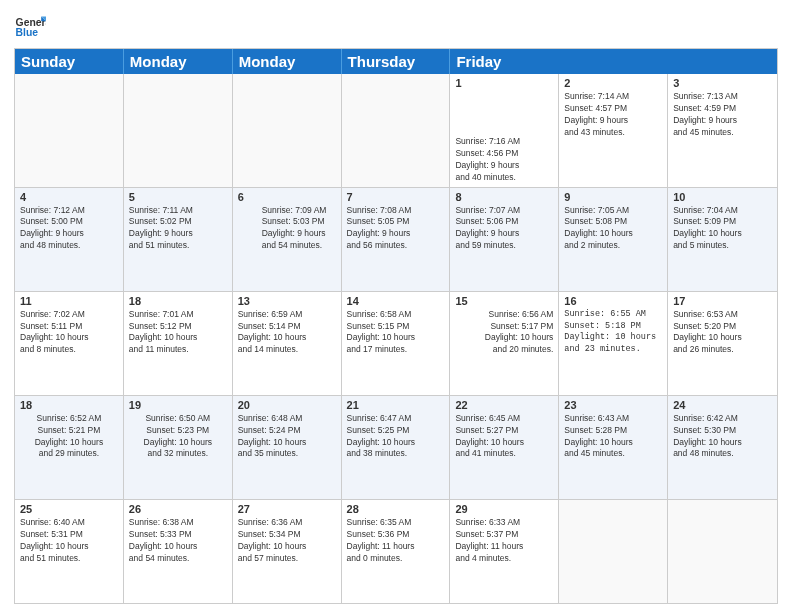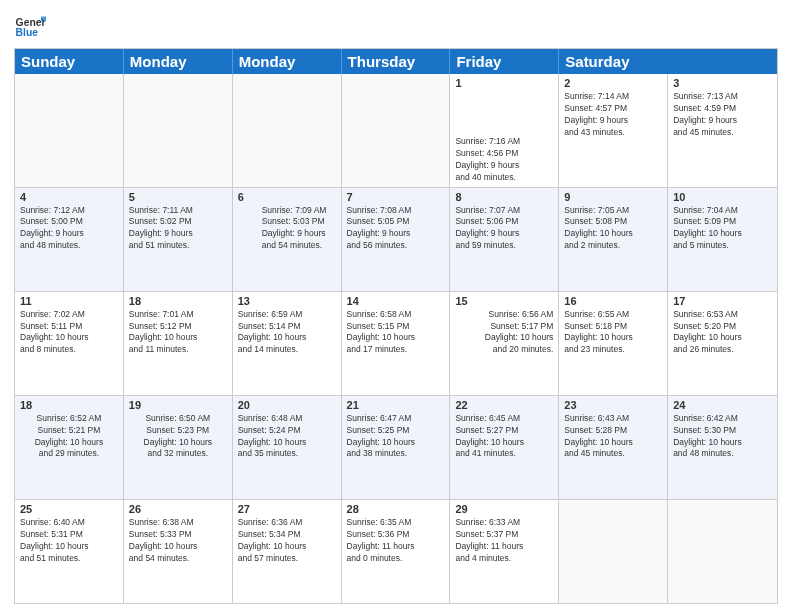--- a/index.html
+++ b/index.html
@@ -139,21 +139,20 @@
       <div class="subtitle"></div>
     </div>
   </div>
   <div class="calendar">
     <div class="day-headers">
     <div class="day-header">Sunday</div>
         <div class="day-header">Monday</div>
         <div class="day-header">Monday</div>
         <div class="day-header">Thursday</div>
         <div class="day-header">Friday</div>
-        <div class="day-header">Saturday</div>
       </div>
     <div class="calendar-body">
     <div class="week-row">
           <div class="day-cell empty"></div>
           <div class="day-cell empty"></div>
           <div class="day-cell empty"></div>
           <div class="day-cell empty"></div>
           <div class="day-cell">
             <span class="day-number">1</span>
             <div class="day-info" style="white-space: pre-line; margin-top: 47px;">Sunrise: 7:16 AM
@@ -258,21 +257,21 @@
           </div>
           <div class="day-cell">
             <span class="day-number">15</span>
             <div class="day-info" style="white-space: pre-line; text-align: right;">Sunrise: 6:56 AM
 Sunset: 5:17 PM
 Daylight: 10 hours
 and 20 minutes.</div>
           </div>
           <div class="day-cell">
             <span class="day-number">16</span>
-            <div class="day-info" style="white-space: pre-line;">Sunrise: 6:55 AM
+            <div class="day-info" style="white-space: pre-line; font-family: Liberation Mono, monospace;">Sunrise: 6:55 AM
 Sunset: 5:18 PM
 Daylight: 10 hours
 and 23 minutes.</div>
           </div>
           <div class="day-cell">
             <span class="day-number">17</span>
             <div class="day-info" style="white-space: pre-line;">Sunrise: 6:53 AM
 Sunset: 5:20 PM
 Daylight: 10 hours
 and 26 minutes.</div>

